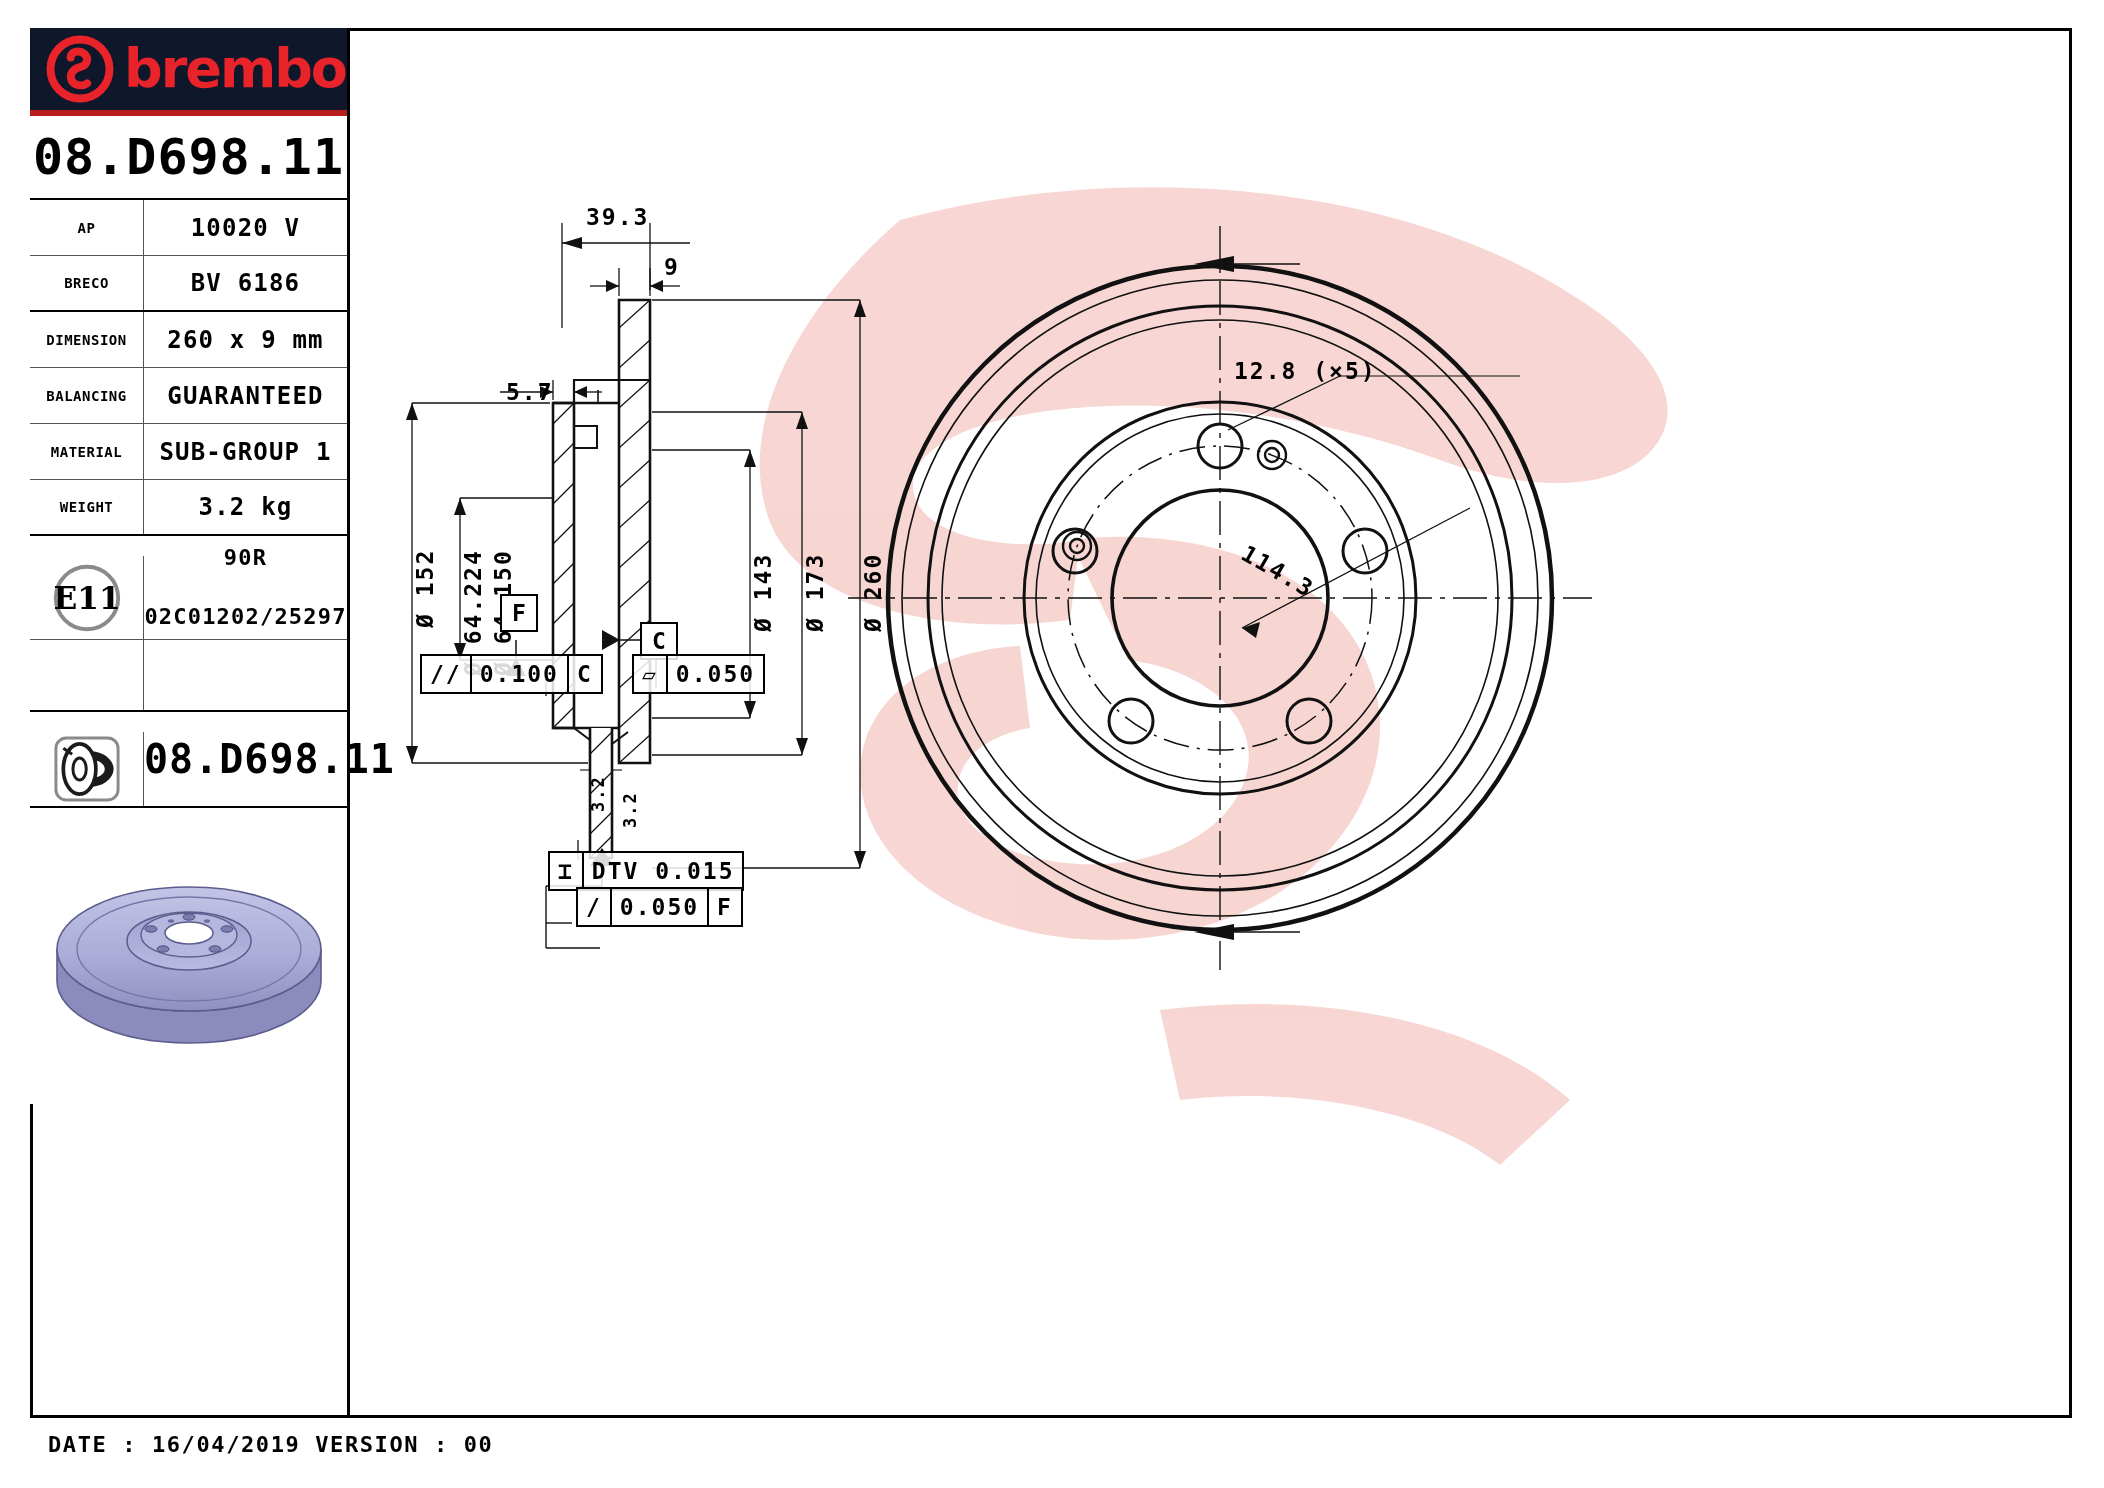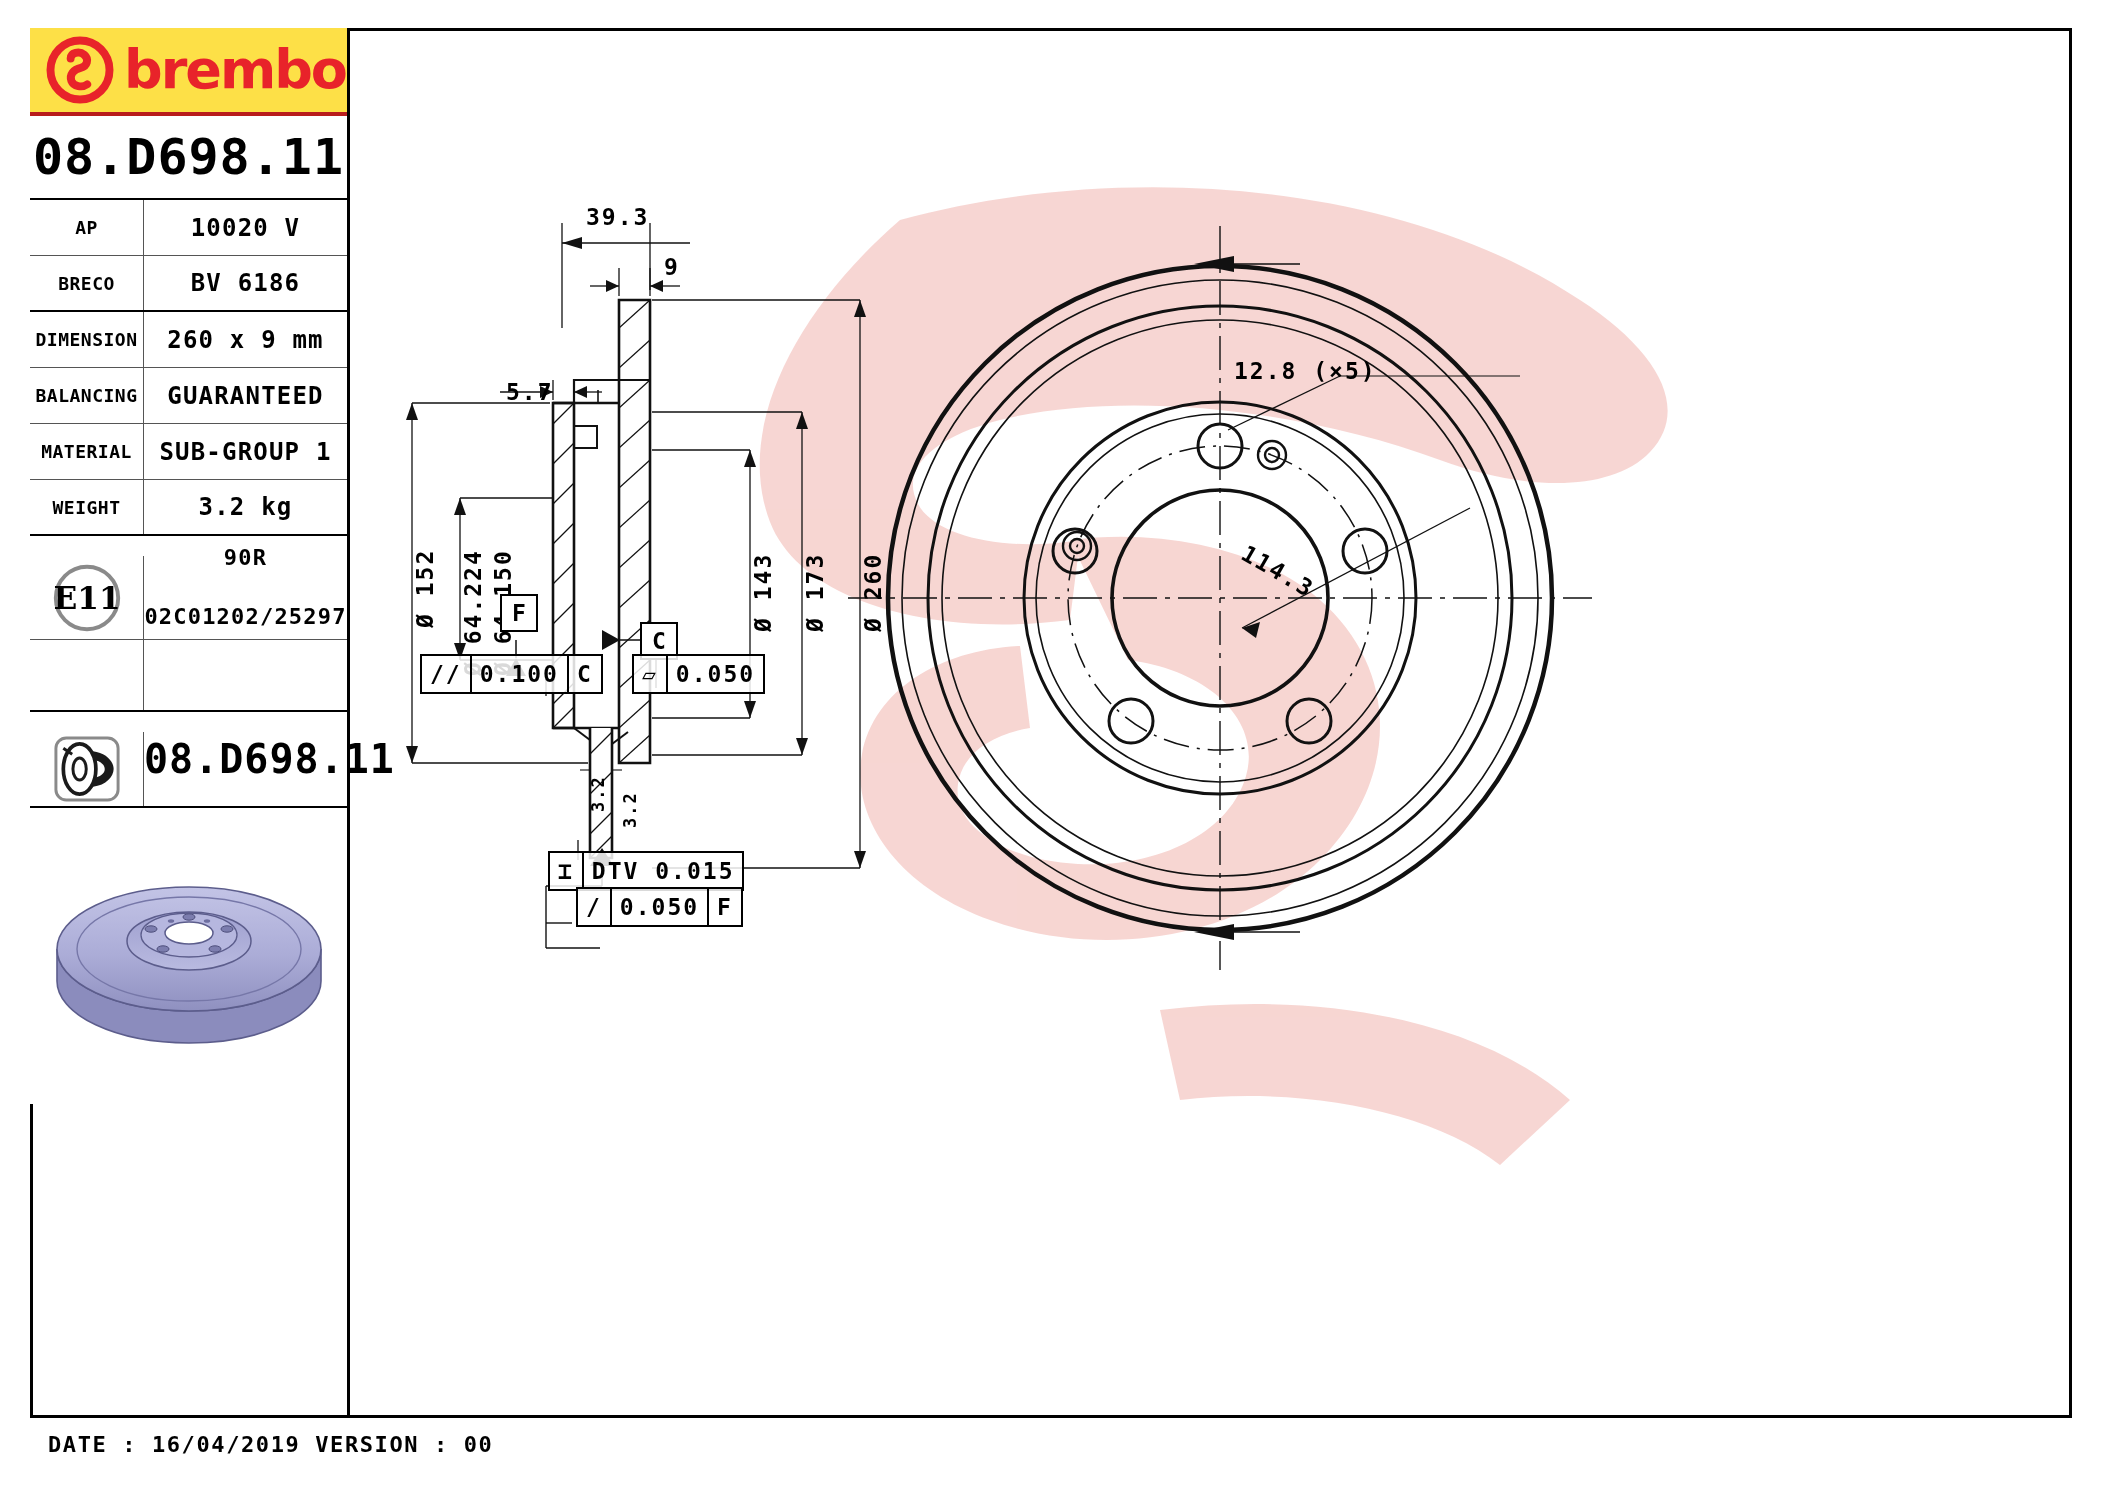--- a/index.html
+++ b/index.html
@@ -59,21 +59,21 @@
   }
   .row.thick { border-bottom: 2px solid #000; }
   .cell-l {
     width: 114px;
     flex: 0 0 114px;
     display: flex;
     align-items: center;
     justify-content: center;
     border-right: 1px solid #555;
     box-sizing: border-box;
-    font-size: 18px;
+    font-size: 14px;
     letter-spacing: 0.5px;
     color: #000;
     font-weight: bold;
   }
   .cell-r {
     flex: 1 1 auto;
     display: flex;
     align-items: center;
     justify-content: center;
     box-sizing: border-box;
@@ -88,23 +88,23 @@
     line-height: 1.22;
     font-size: 22px;
     gap: 32px;
   }
   
   #logo-row {
     height: 88px;
     display: flex;
     align-items: center;
     padding-left: 14px;
-    border-bottom: 4px solid #b91c1c;
-    box-sizing: border-box;
-    background: #fde047;
+    border-bottom: 6px solid #b91c1c;
+    box-sizing: border-box;
+    background: #0f172a;
   }
   #brembo-mark { flex: 0 0 auto; margin-right: 8px; }
   #brembo-word {
     font-family: "DejaVu Sans", sans-serif;
     font-size: 54px;
     font-weight: bold;
     color: #e8232a;
     letter-spacing: -2px;
     line-height: 1;
   }

